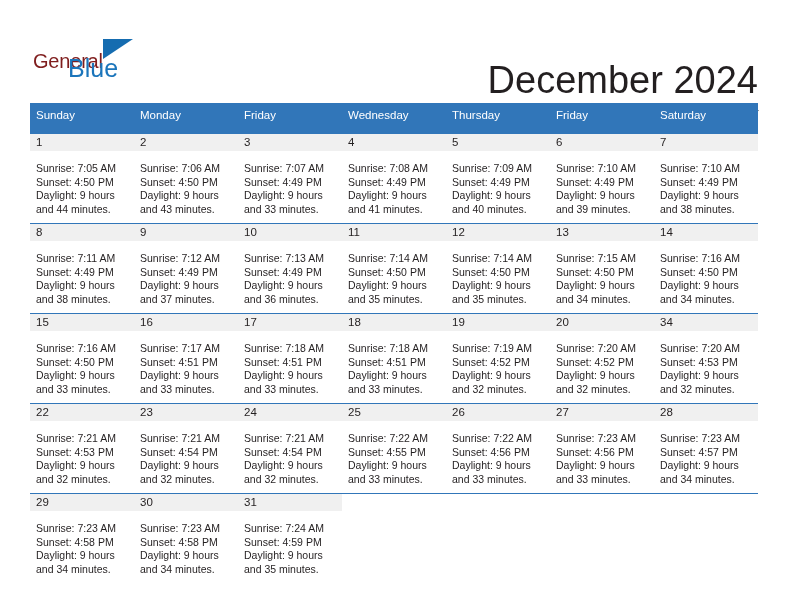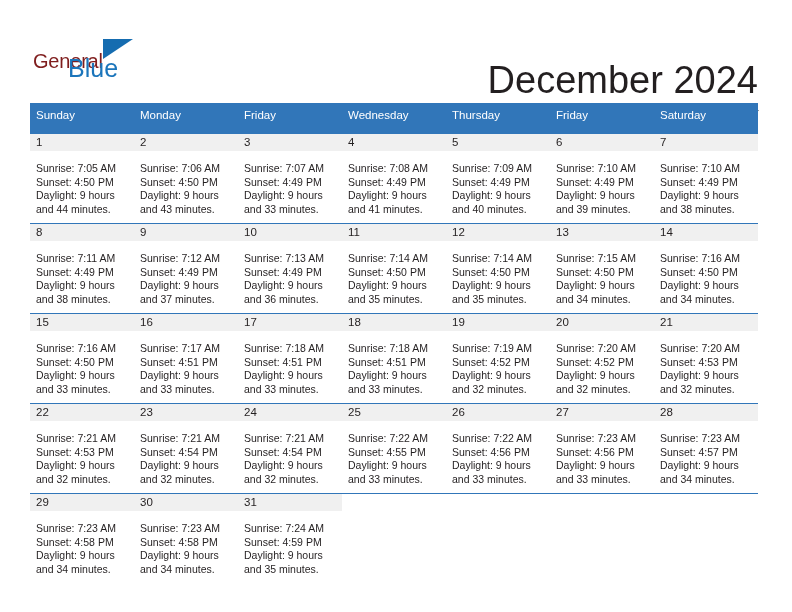--- a/index.html
+++ b/index.html
@@ -395,21 +395,21 @@
               <div class="info">
                 <div>Sunrise: 7:20 AM</div>
                 <div>Sunset: 4:52 PM</div>
                 <div>Daylight: 9 hours</div>
                 <div>and 32 minutes.</div>
               </div>
             </div>
           </td>
           <td>
             <div class="daycell">
-              <div class="daynum-band">21</div>
+              <div class="daynum-band">34</div>
               <div class="info">
                 <div>Sunrise: 7:20 AM</div>
                 <div>Sunset: 4:53 PM</div>
                 <div>Daylight: 9 hours</div>
                 <div>and 32 minutes.</div>
               </div>
             </div>
           </td>
         </tr>
         <tr class="week">

